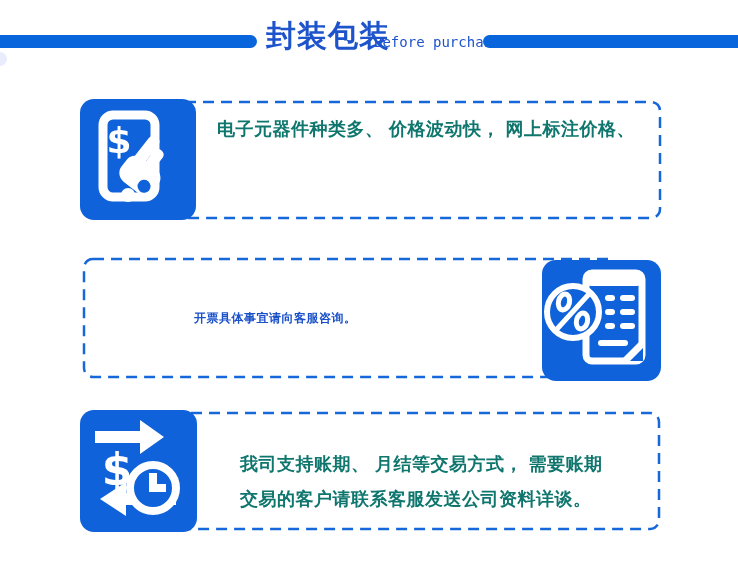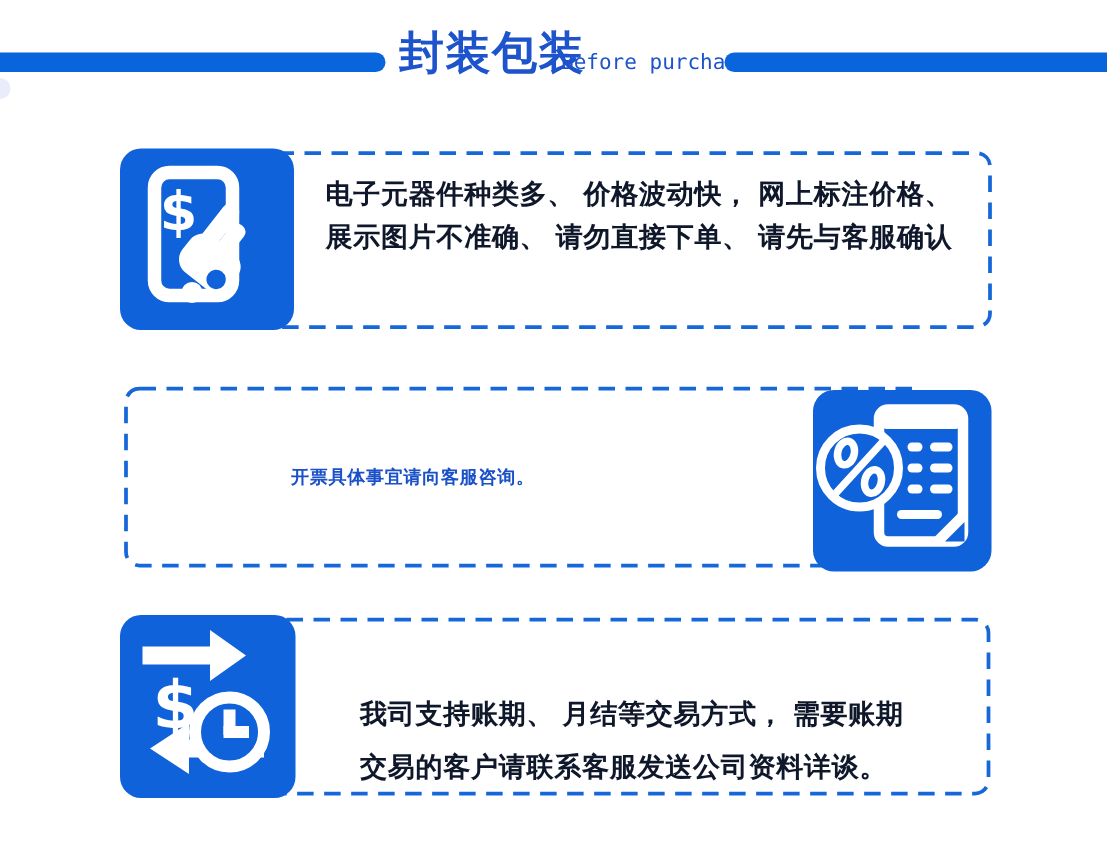--- a/index.html
+++ b/index.html
@@ -21,26 +21,26 @@
 
   
   .dash-box{position:absolute;}
   .dash-box rect{fill:none;stroke:#1667da;stroke-width:2.5;}
 
   
   .icon-tile{position:absolute;background:#0f62d9;border-radius:14px;overflow:hidden;}
   .icon-tile svg{display:block;width:100%;height:100%;}
 
   
-  .card-text{position:absolute;color:#0f172a;font-weight:bold;letter-spacing:0.5px;}
+  .card-text{position:absolute;color:#0f766e;font-weight:bold;letter-spacing:0.5px;}
   .card-text p{margin:0;white-space:nowrap;}
   .text-1{left:217px;top:115px;font-size:18px;line-height:29px;}
   .text-2{left:194px;top:306px;font-size:12px;line-height:24px;
           font-family:"Liberation Serif",serif;color:#1a51c9;}
-  .text-3{left:240px;top:447px;font-size:18px;line-height:35px;margin-top:12px;}
+  .text-3{left:240px;top:447px;font-size:18px;line-height:35px;}
 </style>
 </head>
 <body>
 
 <div class="page">
 
   <div>
     <div class="bar bar-left"></div>
     <h1 class="title">封装包装</h1>
     <span class="subtitle">Before purchase</span>
@@ -65,21 +65,20 @@
         <rect x="-6" y="-28" width="12" height="34" rx="6" fill="#ffffff"></rect>
         <rect x="-10" y="-2" width="40" height="30" rx="11" fill="#ffffff"></rect>
         <rect x="6" y="-20" width="11" height="24" rx="5" fill="#ffffff"></rect>
         <circle cx="20" cy="19" r="6.5" fill="#0f62d9"></circle>
       </g>
     </svg>
   </div>
 
   <div class="card-text text-1">
     <p>电子元器件种类多、 价格波动快， 网上标注价格、</p>
-    <p>展示图片不准确、 请勿直接下单、 请先与客服确认</p>
   </div>
 
   <svg class="dash-box" style="left:82px;top:257px;" width="538" height="122">
     <rect x="2" y="2" width="534" height="118" rx="9" stroke-dasharray="11 7"></rect>
   </svg>
 
   <div class="card-text text-2">
     <p>开票具体事宜请向客服咨询。</p>
   </div>
 

